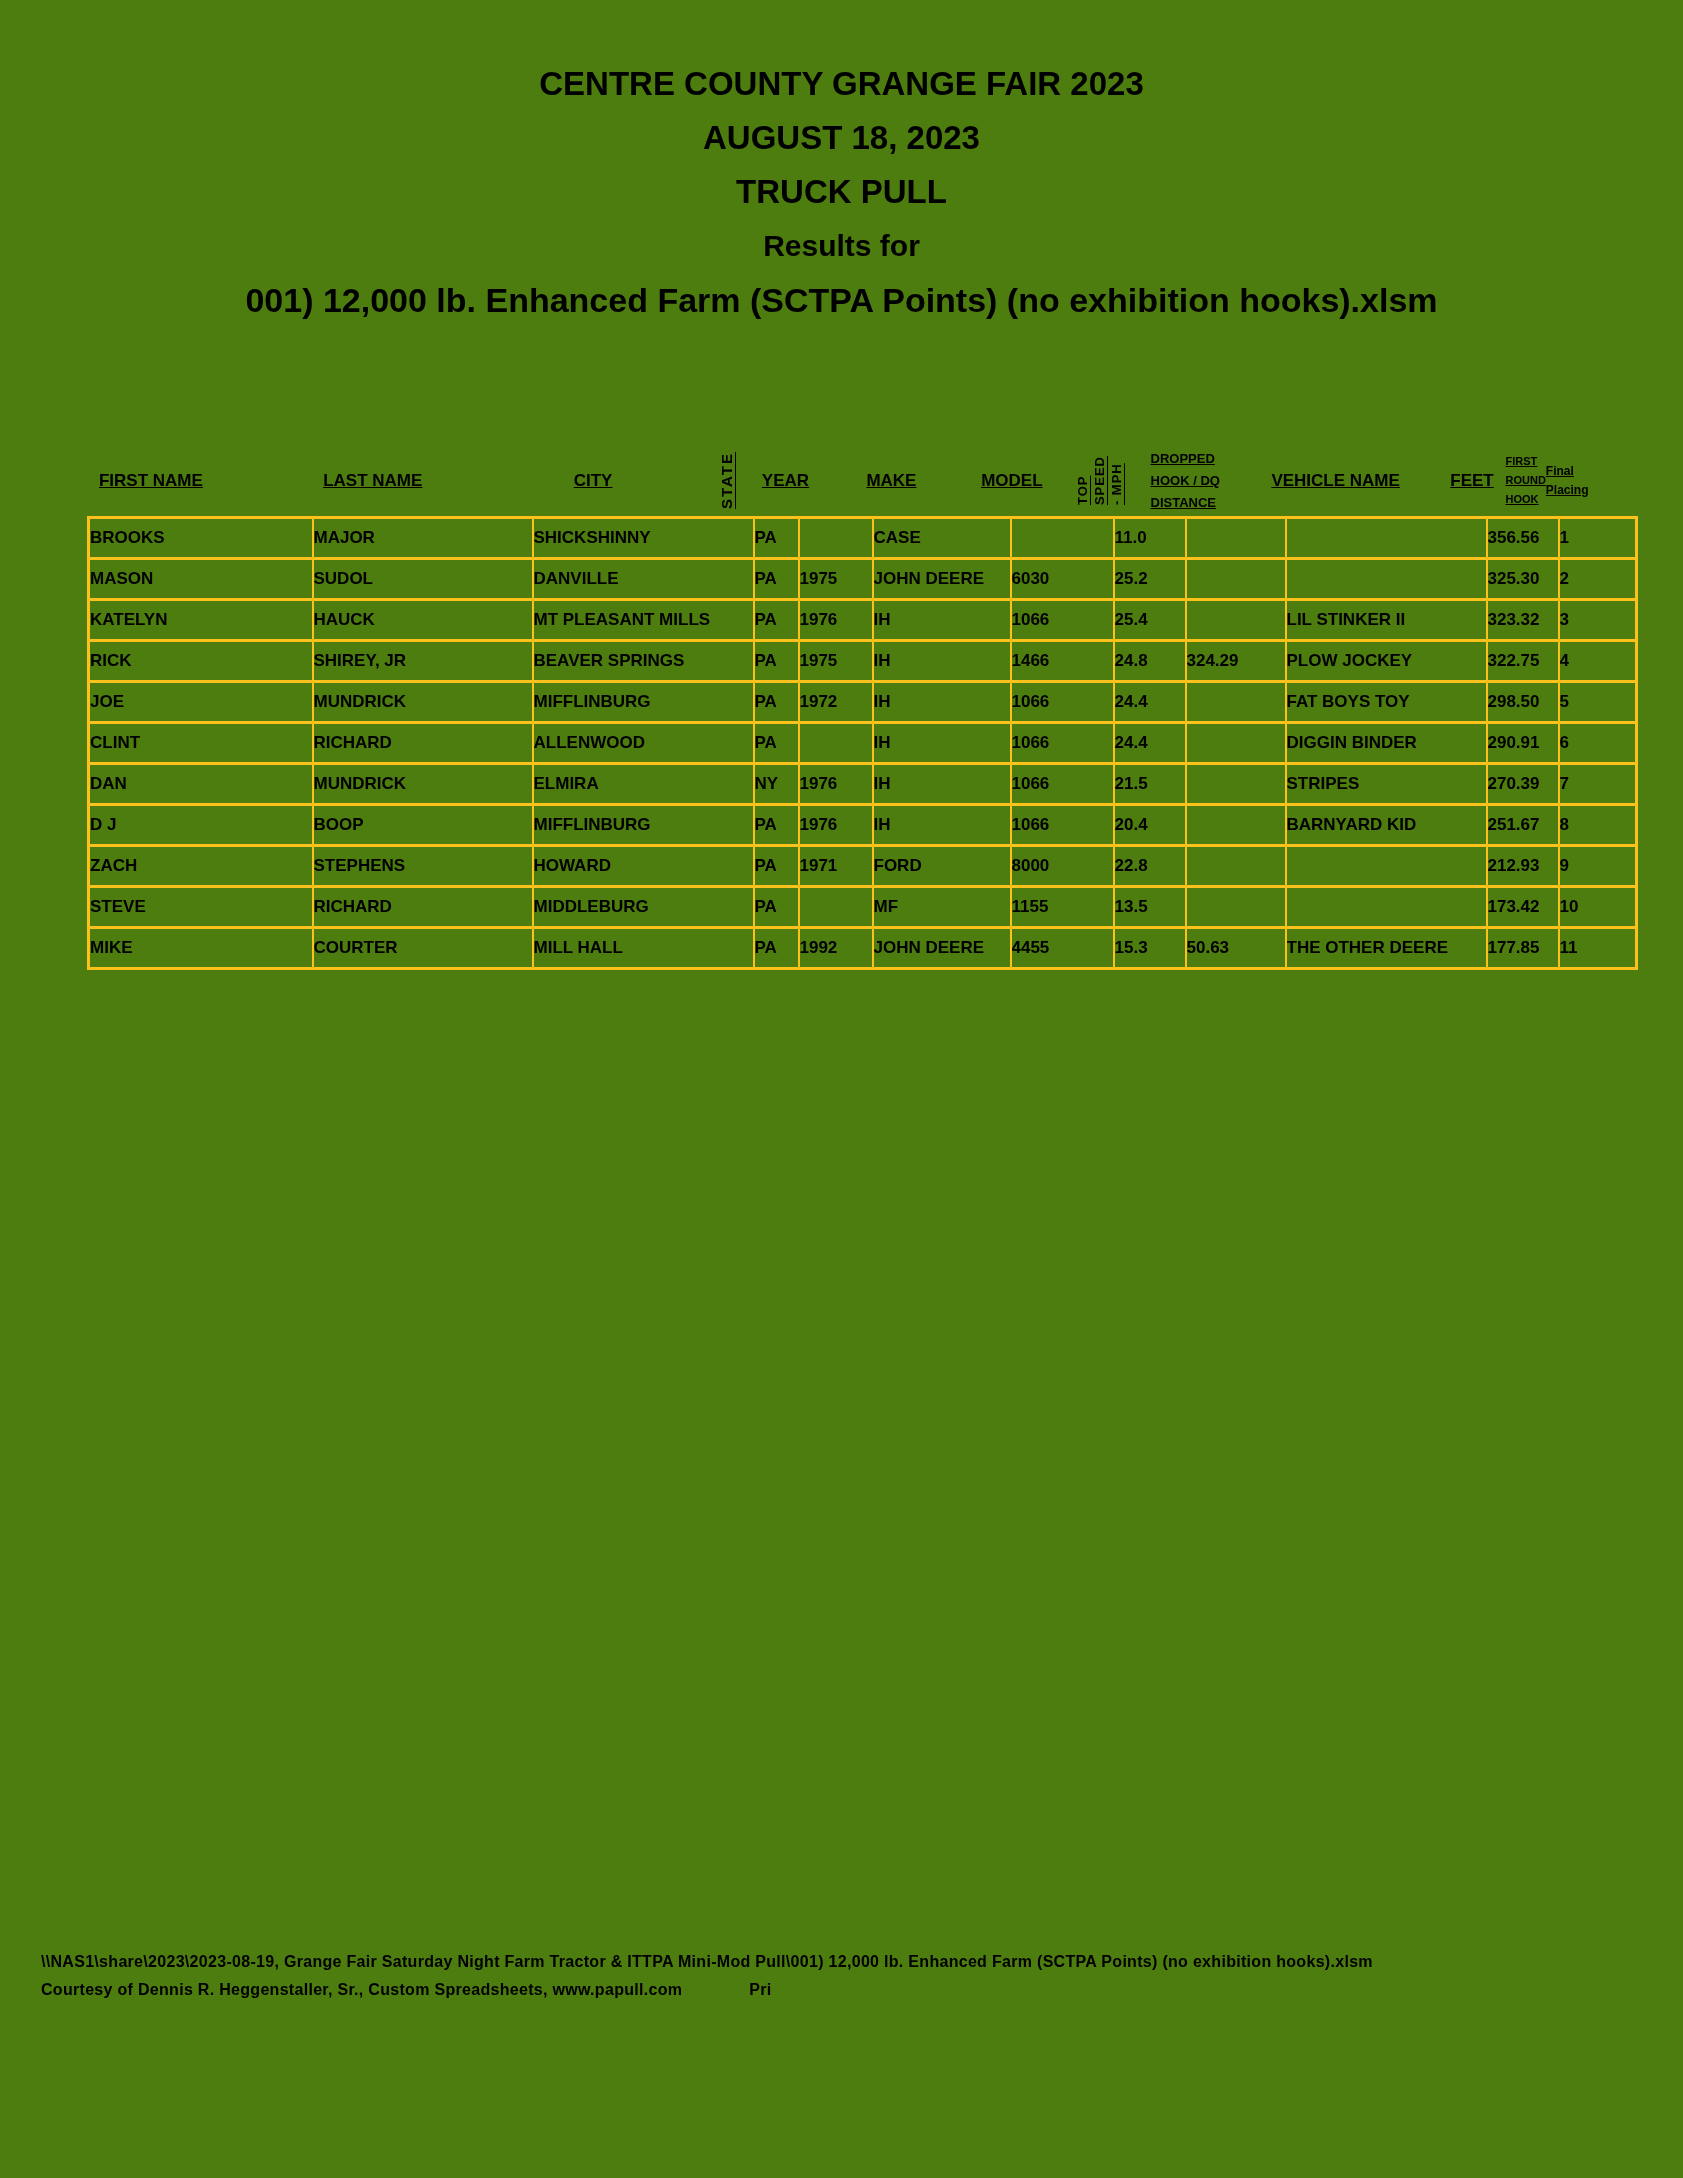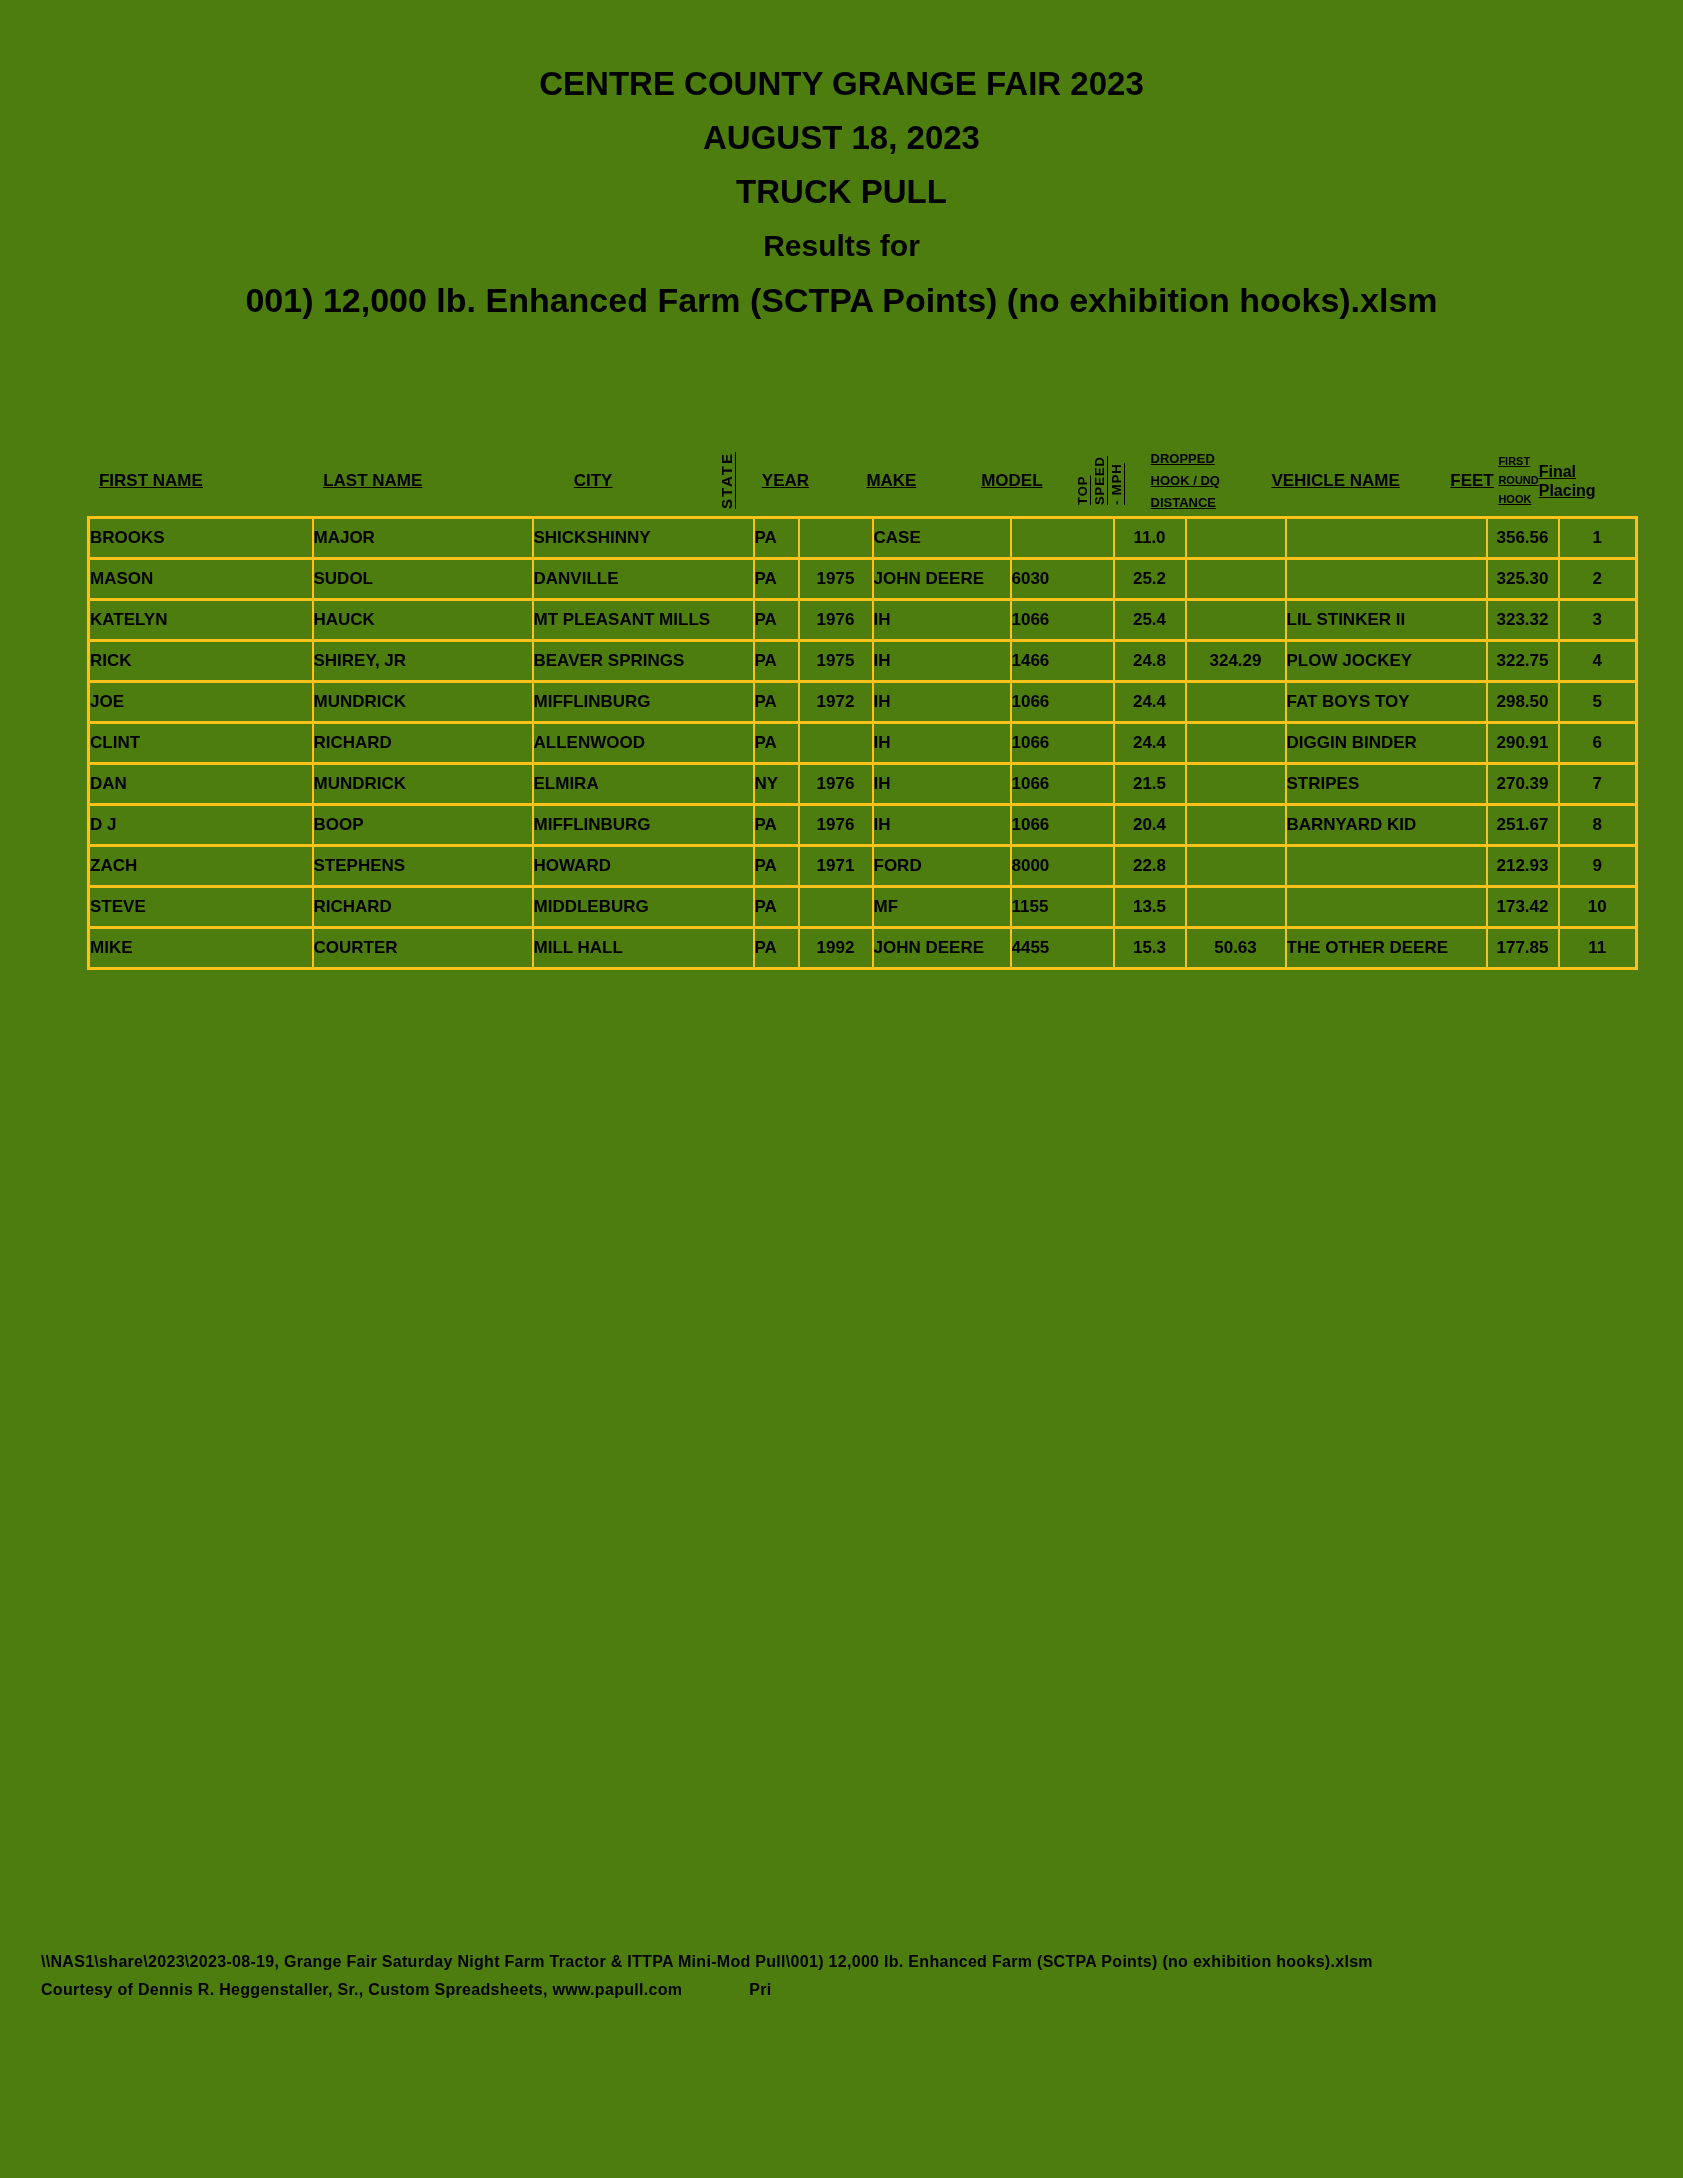--- a/index.html
+++ b/index.html
@@ -44,41 +44,41 @@
   .vert{
     writing-mode:vertical-rl;
     transform:rotate(180deg);
     white-space:pre-line;
     letter-spacing:2px;
   }
   .vert.state{font-size:15px;}
   .vert.mph{font-size:13px;line-height:17px;letter-spacing:1px;}
   .hook-head{line-height:19px;}
   .hook-top{font-size:11px;white-space:pre-line;}
-  .hook-sub{font-size:16px;}
+  .hook-sub{font-size:12px;}
   
   .tablewrap{position:absolute;top:516px;left:39px;padding-left:48px;}
   table.results{
     border-collapse:collapse;
     table-layout:fixed;
     width:1547px;
     border:3px solid #FCC21B;
   }
   table.results td{
     border:2px solid #FCC21B;
     border-top-width:3px;
     border-bottom-width:3px;
     height:38px;
     font-size:17px;
     padding:0;
     overflow:hidden;
     white-space:nowrap;
   }
   td.al{text-align:left;padding-left:9px;}
-  td.ac{text-align:center;}
+  td.ac{text-align:left;}
   
   .footer{
     position:absolute;
     top:1948px;left:41px;
     font-size:16px;
     letter-spacing:0.3px;
     line-height:28px;
     white-space:nowrap;
   }
   .footer .pri{display:inline-block;margin-left:67px;}

